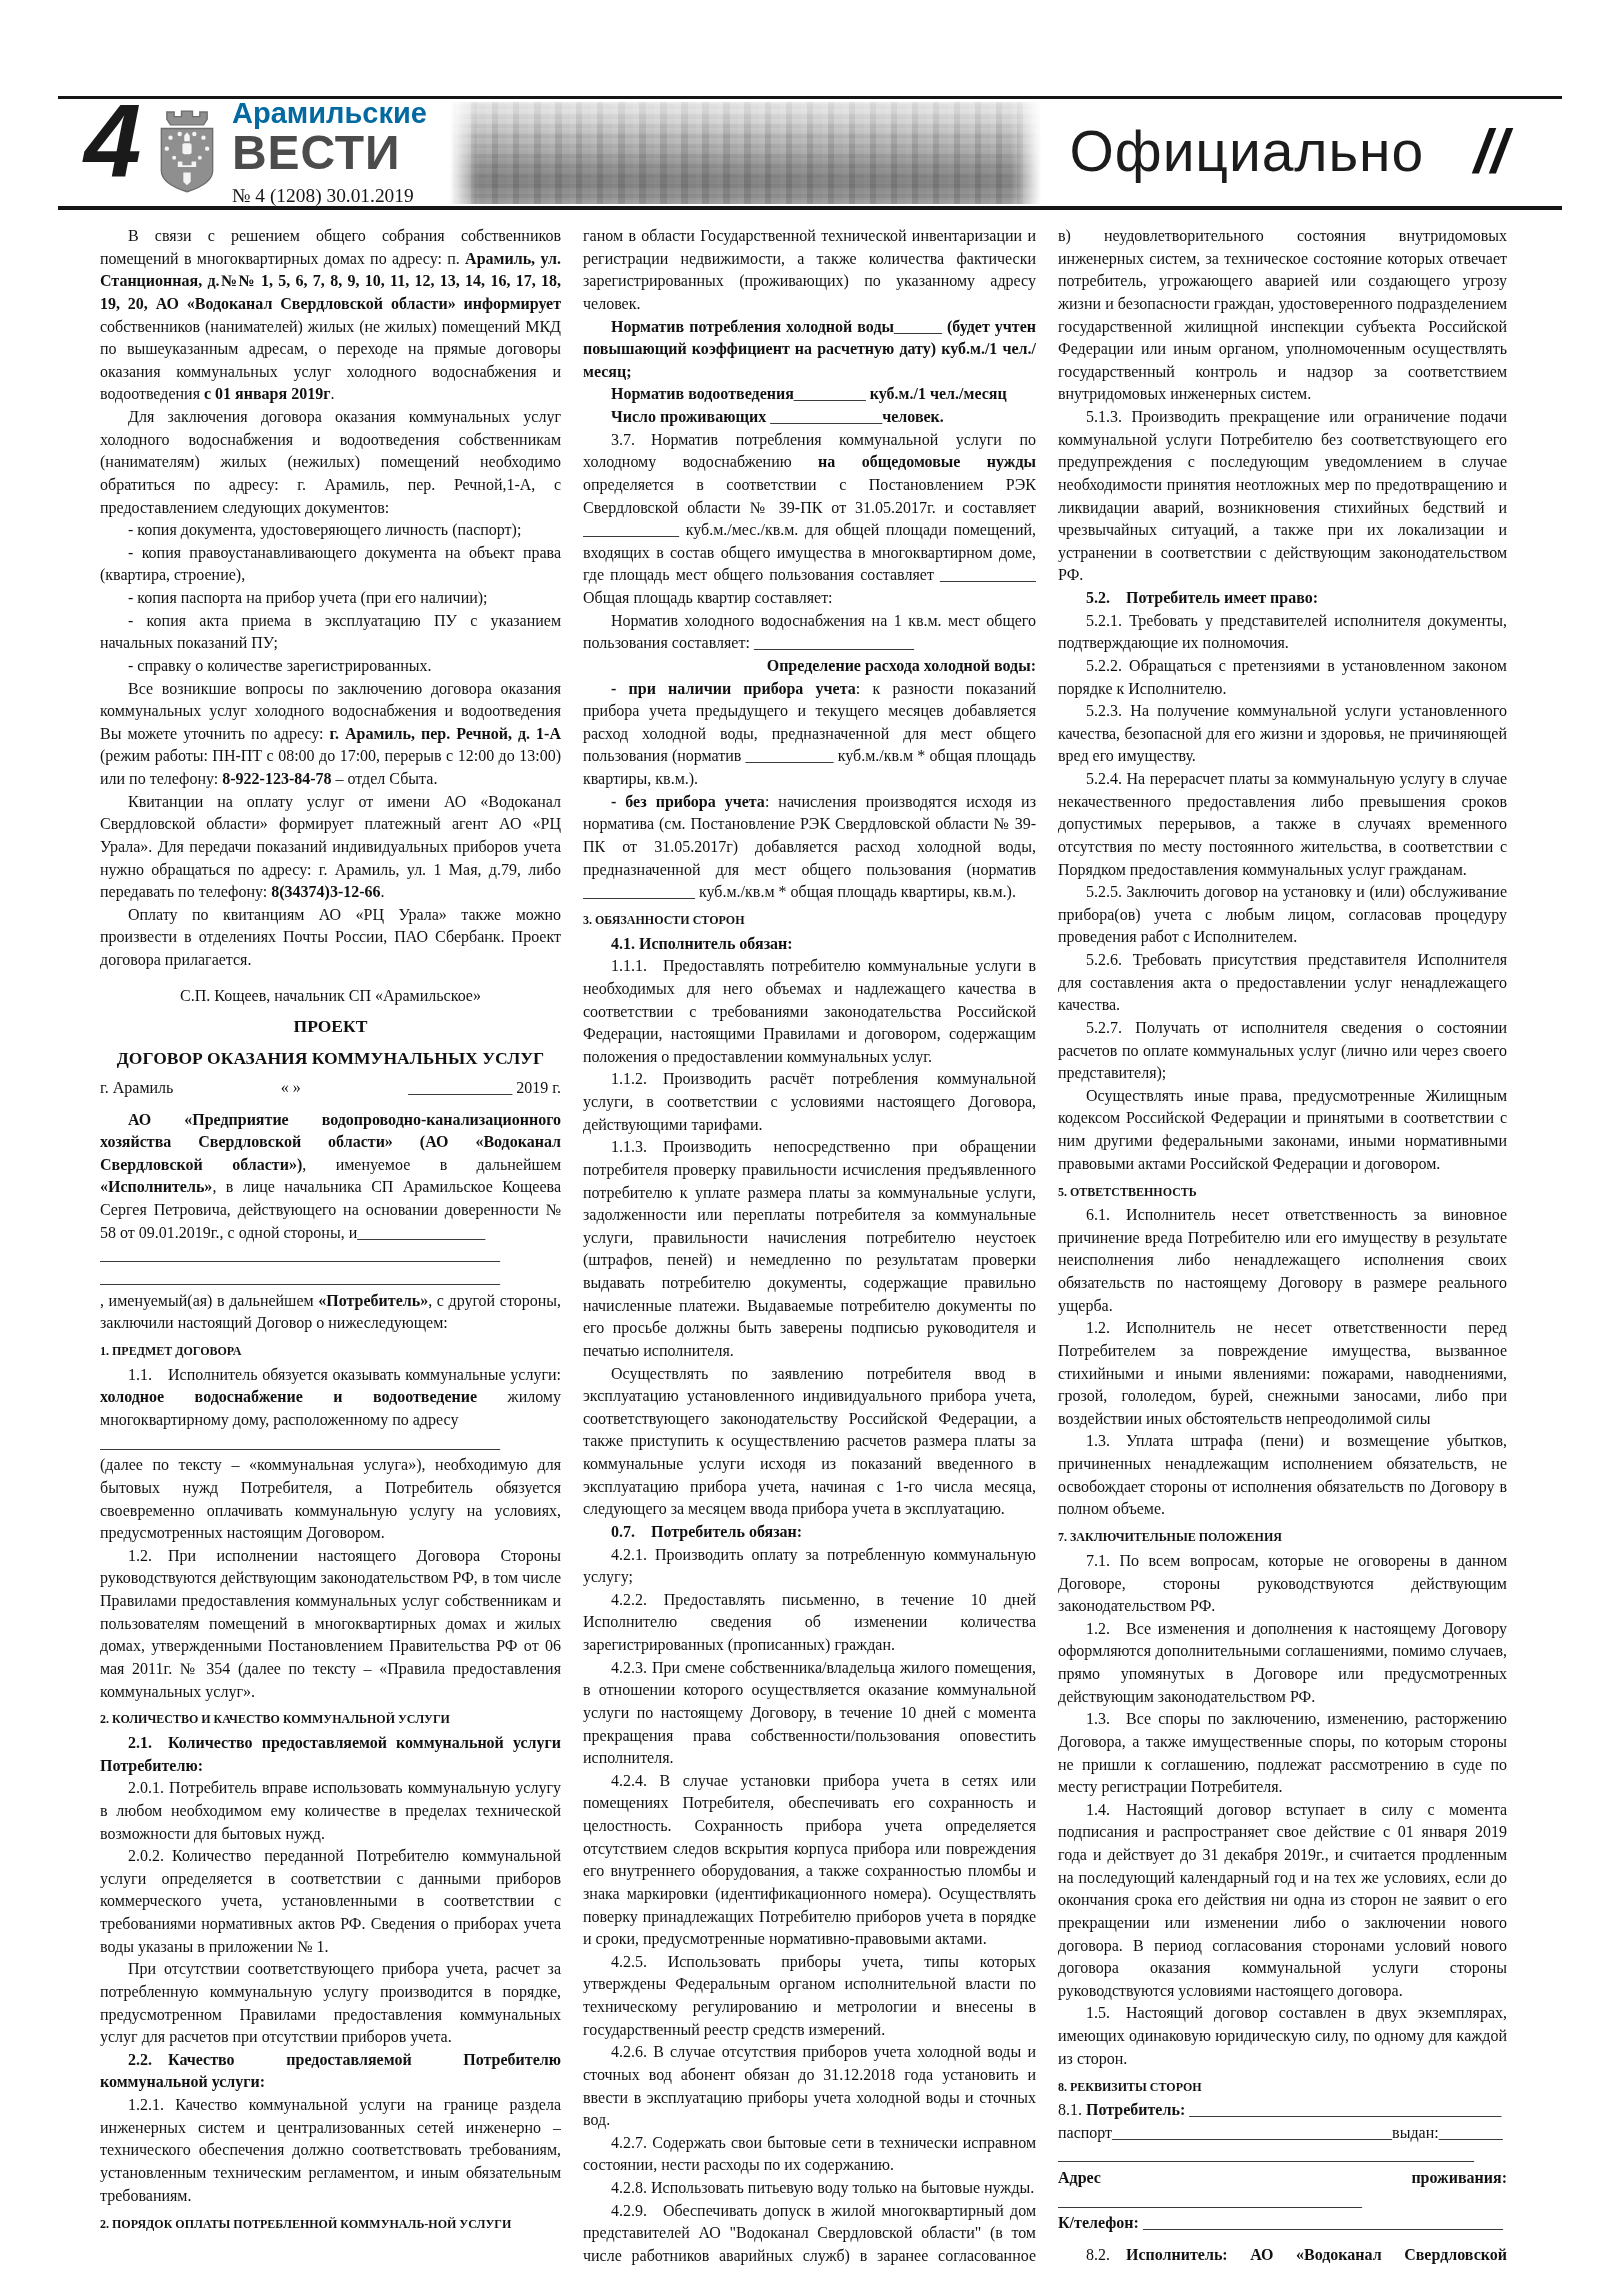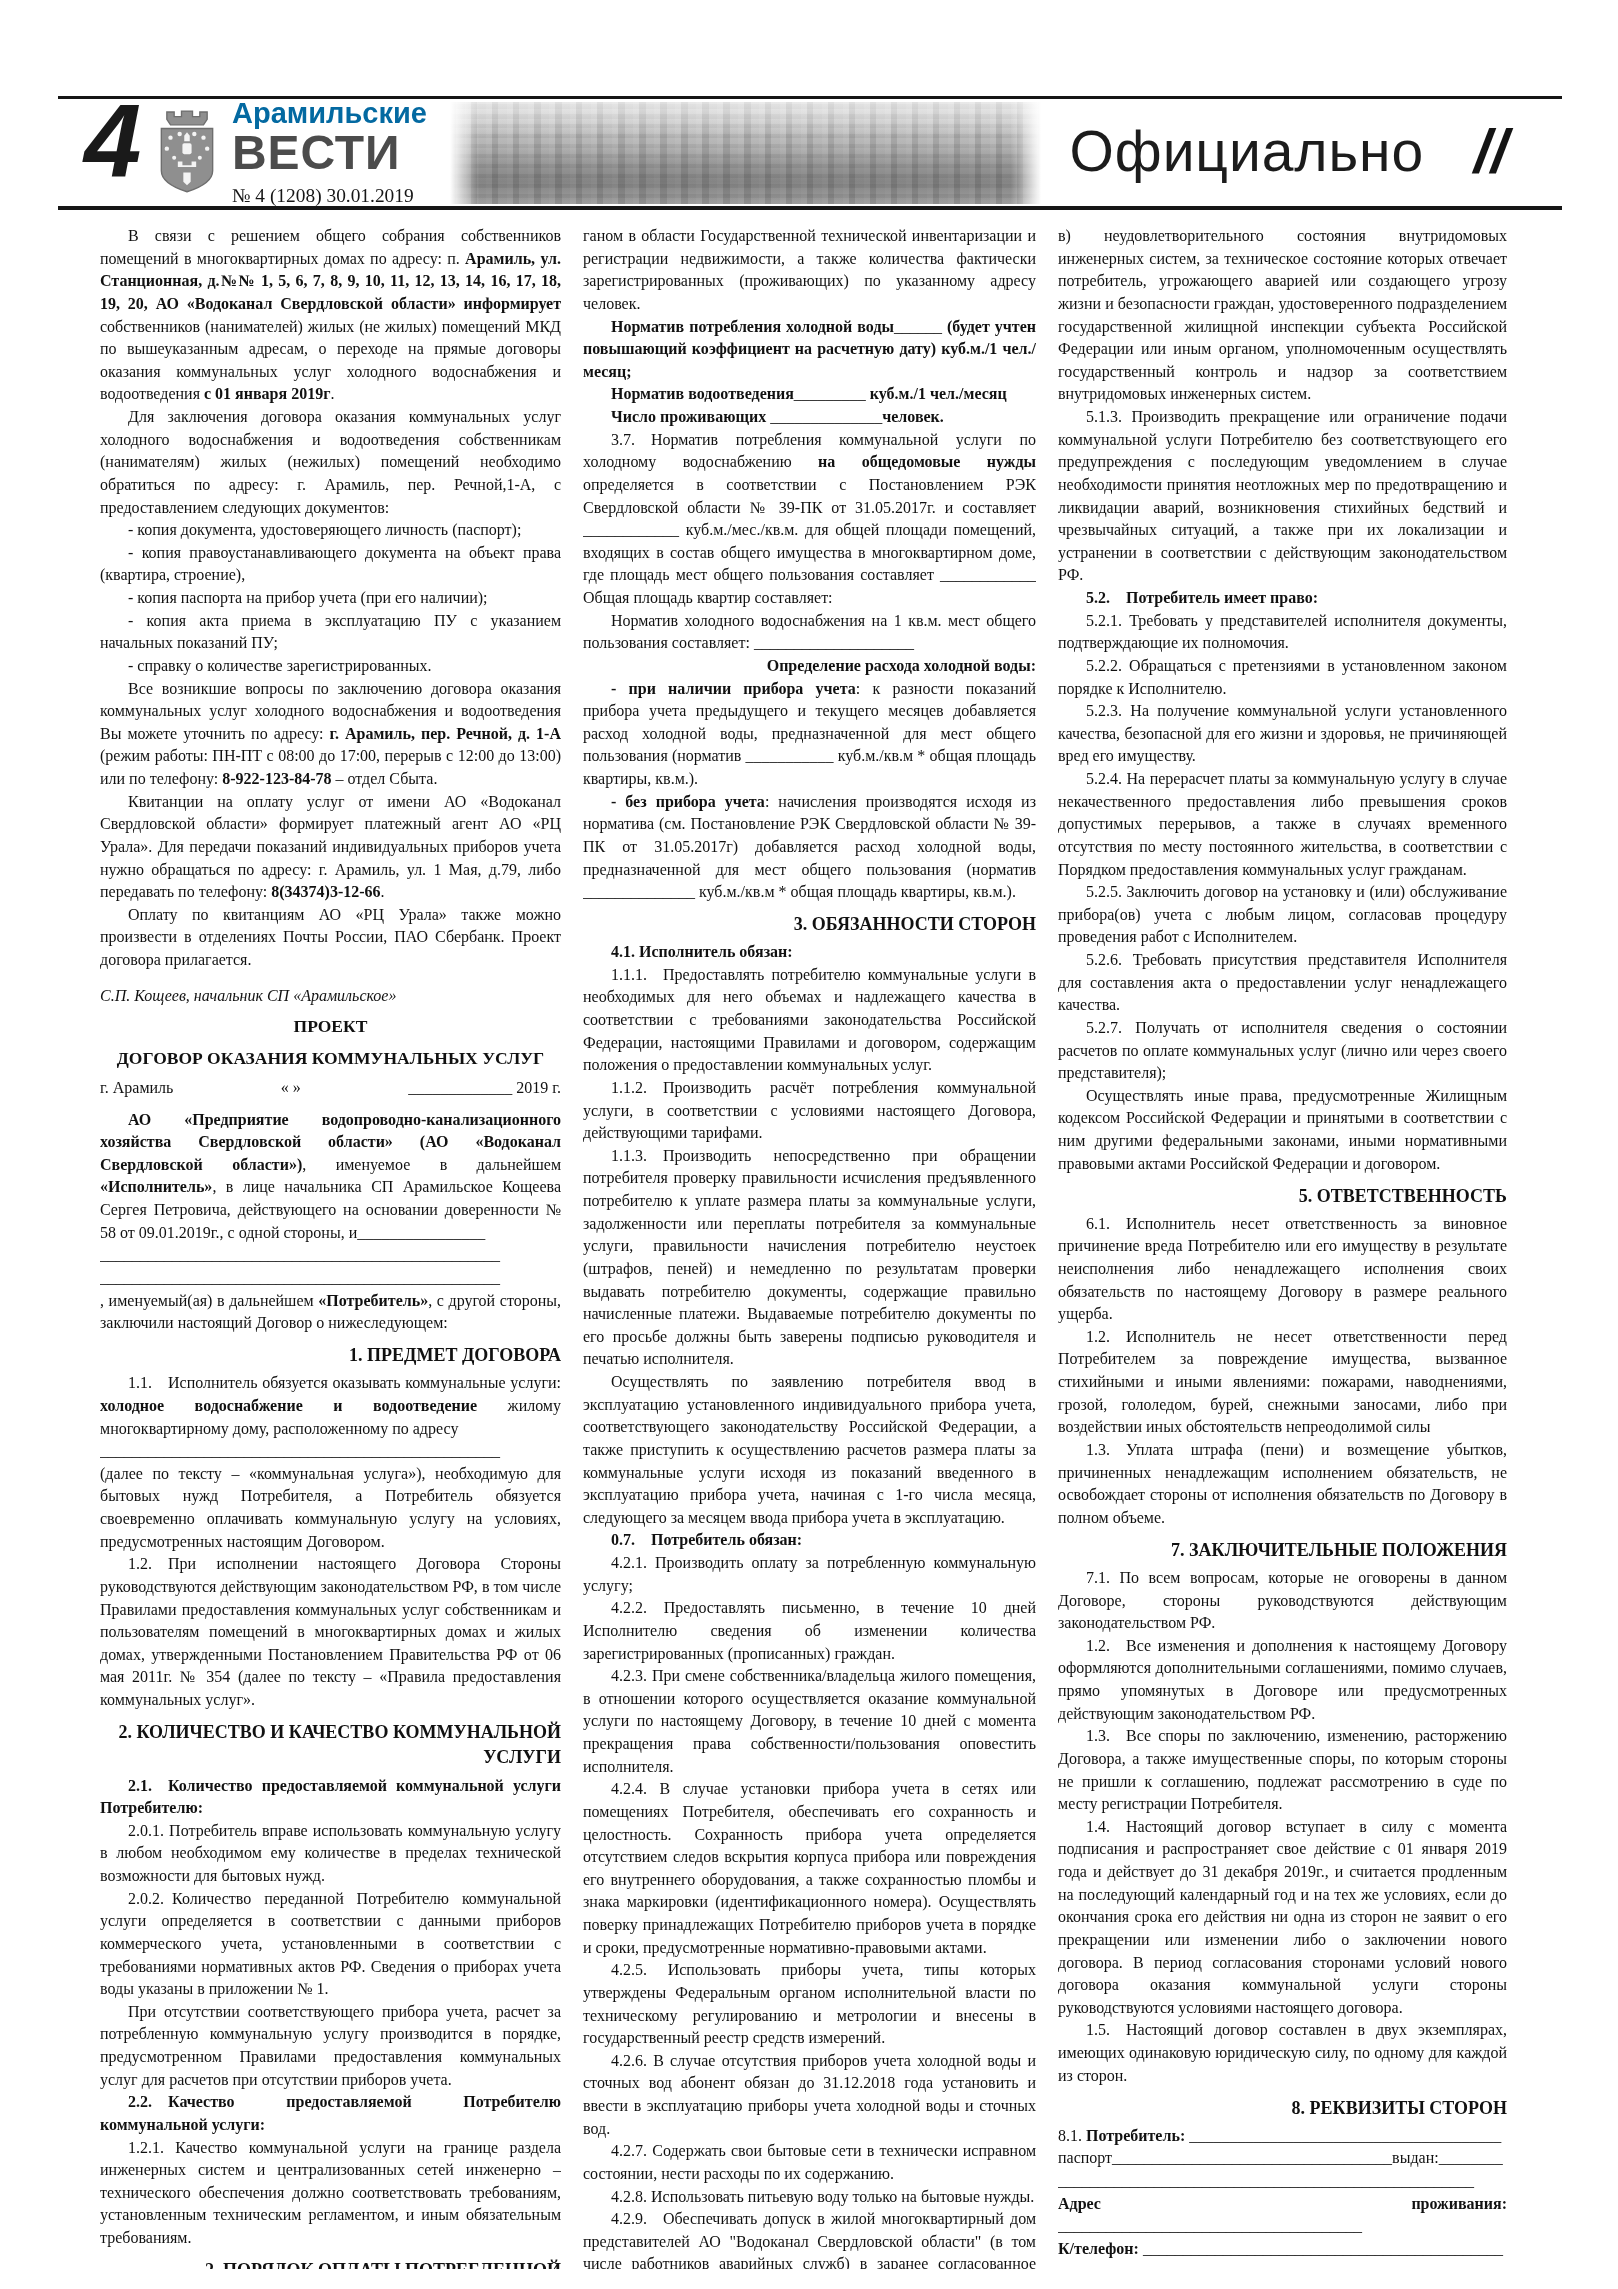--- a/index.html
+++ b/index.html
@@ -33,24 +33,24 @@
   .official{position:absolute;right:138px;top:24px;font-family:"Liberation Sans",sans-serif;
             font-weight:400;font-size:57px;line-height:1;color:#1c1c1c;letter-spacing:0.9px;}
   .slashes{position:absolute;right:54px;top:16.6px;font-family:"Liberation Sans",sans-serif;
            font-weight:700;font-style:italic;font-size:61px;color:#141414;}
   
   .cols{position:absolute;left:100px;top:225px;display:flex;gap:22px;}
   .col{height:2044px;overflow:hidden;font-size:16px;line-height:1.415;text-align:justify;}
   .col1{width:461px;} .col2{width:453px;} .col3{width:449px;}
   .p{margin:0;text-indent:28px;}
   .p.ni{text-indent:0;}
-  .h{margin:8.3px 0 3.7px;text-align:right;font-weight:bold;text-indent:0;font-size:18px;}
+  .h{margin:8.3px 0 3.7px;text-align:left;font-weight:bold;text-indent:0;font-size:12px;}
   .bigh{margin:9.2px 0 1.8px;text-align:center;font-weight:bold;text-indent:0;font-size:17.5px;line-height:1.25;}
   .centerline{margin:0;text-align:right;text-indent:0;}
-  .sigline{margin:13px 0 7.4px;text-align:left;font-style:italic;text-indent:0;}
+  .sigline{margin:13px 0 7.4px;text-align:center;text-indent:0;}
   .dateline{display:flex;justify-content:space-between;margin:7.4px 0 9.2px;}
   .blankline{overflow:hidden;white-space:nowrap;text-indent:0;}
 </style>
 </head>
 <body>
 
 <div class="page">
 
   <div class="topline"></div>
 

